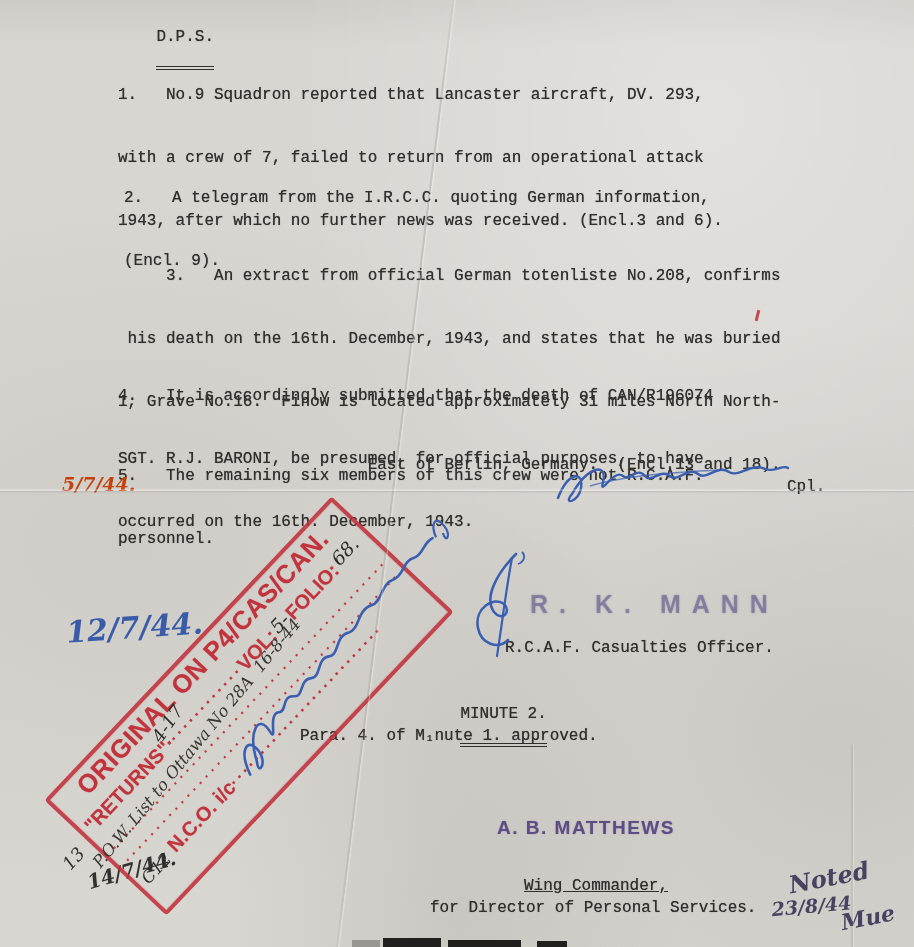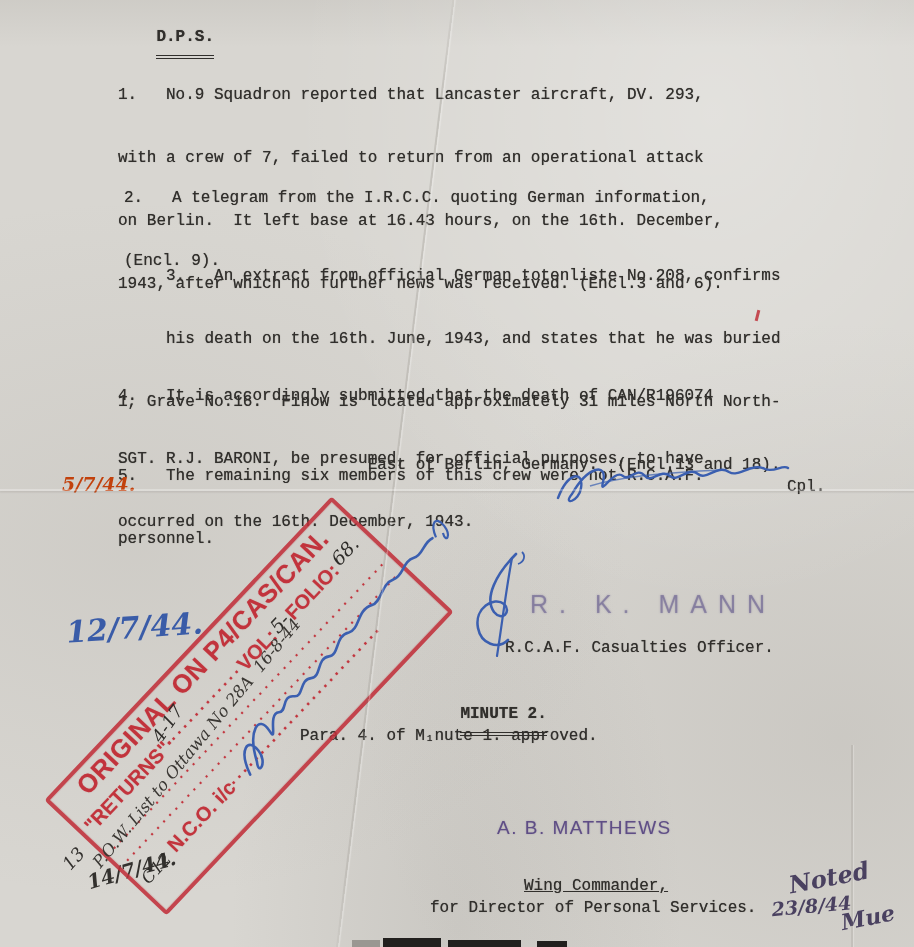--- a/index.html
+++ b/index.html
@@ -9,32 +9,32 @@
   .page::before{content:"";position:absolute;inset:0;z-index:1;pointer-events:none;background:
     radial-gradient(ellipse at 78% 12%, rgba(255,255,255,.28), transparent 42%),
     radial-gradient(ellipse at 15% 58%, rgba(158,153,146,.16), transparent 45%),
     radial-gradient(ellipse at 92% 78%, rgba(150,145,138,.20), transparent 40%),
     radial-gradient(ellipse at 50% 98%, rgba(140,136,130,.18), transparent 35%),
     linear-gradient(180deg, rgba(120,115,108,.10), rgba(120,115,108,0) 5%);}
   .typed{position:absolute;z-index:2;font-family:"Liberation Mono","DejaVu Sans Mono",monospace;
          font-size:16px;line-height:21px;color:#312f2c;white-space:pre;
          text-shadow:0 0 .7px rgba(49,47,44,.8);}
   .typed .ln{white-space:pre;}
-  .dblu{display:inline-block;border-bottom:4px double #312f2c;padding-bottom:7px;font-weight:bold;}
+  .dblu{display:inline-block;border-bottom:4px double #312f2c;padding-bottom:18px;font-weight:normal;}
   .hw{position:absolute;z-index:5;font-family:"DejaVu Serif",serif;font-style:italic;color:#33312e;white-space:pre;}
   .hw-blue{color:#3a5ca8;}
   .crease{position:absolute;pointer-events:none;z-index:9;opacity:.55;}
   .crease-v{left:456px;top:-30px;width:2px;height:1030px;transform:rotate(7deg);transform-origin:top center;
             background:linear-gradient(to bottom,transparent,rgba(125,120,112,.45) 12%,rgba(125,120,112,.35) 88%,transparent);
             box-shadow:1.5px 0 1px rgba(255,255,255,.55);}
   .crease-h{left:0;top:489px;width:914px;height:2px;background:rgba(255,255,255,.5);
             box-shadow:0 1.5px 1.5px rgba(118,113,106,.35);}
   .crease-v2{left:851px;top:745px;width:2px;height:210px;background:rgba(125,120,112,.3);
              box-shadow:1px 0 1px rgba(255,255,255,.45);}
-  .stamp-purple{position:absolute;z-index:3;font-family:"Liberation Sans",sans-serif;font-weight:normal;white-space:pre;}
+  .stamp-purple{position:absolute;z-index:3;font-family:"Liberation Sans",sans-serif;font-weight:bold;white-space:pre;}
   .rkmann{left:530px;top:590px;font-size:25px;letter-spacing:11px;color:rgba(104,94,142,.55);
           text-shadow:0 0 2px rgba(104,94,142,.45);}
   .abmatthews{left:497px;top:817px;font-size:19px;letter-spacing:1.5px;color:rgba(84,66,128,.88);
           text-shadow:0 0 1.5px rgba(84,66,128,.4);}
   .stamp{position:absolute;left:40px;top:622px;width:410px;height:160px;z-index:6;
          transform:rotate(-46.6deg);border:4px solid rgba(192,48,58,.88);border-radius:4px;
          box-shadow:inset 0 0 0 1px rgba(192,48,58,.12);}
   .sred{color:rgba(193,44,54,.92);font-family:"Liberation Sans",sans-serif;font-weight:bold;
         text-shadow:0 0 1px rgba(193,44,54,.45);white-space:pre;}
   .s-line1{position:absolute;left:0;right:0;top:1px;text-align:center;font-size:26px;letter-spacing:.5px;transform:scaleX(.99);}
@@ -62,32 +62,31 @@
   <div class="crease crease-h"></div>
   <div class="crease crease-v2"></div>
 
   <div class="typed" style="left:118px;top:6px;">
     <span class="dblu">D.P.S.</span>
   </div>
 
   <div class="typed" style="left:118px;top:43px;">
     <div class="ln">1.   No.9 Squadron reported that Lancaster aircraft, DV. 293,</div>
     <div class="ln">with a crew of 7, failed to return from an operational attack</div>
-    <div class="ln">on Berlin.  It left base at 16.43 hours, on the 16th. December,</div>
     <div class="ln">1943, after which no further news was received. (Encl.3 and 6).</div>
   </div>
 
   <div class="typed" style="left:108px;top:146px;margin-left:16px;">
     <div class="ln">2.   A telegram from the I.R.C.C. quoting German information,</div>
     <div class="ln">(Encl. 9).</div>
   </div>
 
   <div class="typed" style="left:118px;top:224px;text-align:right;">
     <div class="ln">3.   An extract from official German totenliste No.208, confirms</div>
-    <div class="ln">his death on the 16th. June, 1943, and states that he was buried</div>
+    <div class="ln">his death on the 16th. December, 1943, and states that he was buried</div>
     <div class="ln">1, Grave No.16.  Finow is located approximately 31 miles North North-</div>
     <div class="ln">East of Berlin, Germany.  (Encl.13 and 18).</div>
   </div>
   <div class="redmark"></div>
 
   <div class="typed" style="left:118px;top:344px;">
     <div class="ln">4.   It is accordingly submitted that the death of CAN/R196074</div>
     <div class="ln">SGT. R.J. BARONI, be presumed, for official purposes, to have</div>
     <div class="ln">occurred on the 16th. December, 1943.</div>
   </div>

